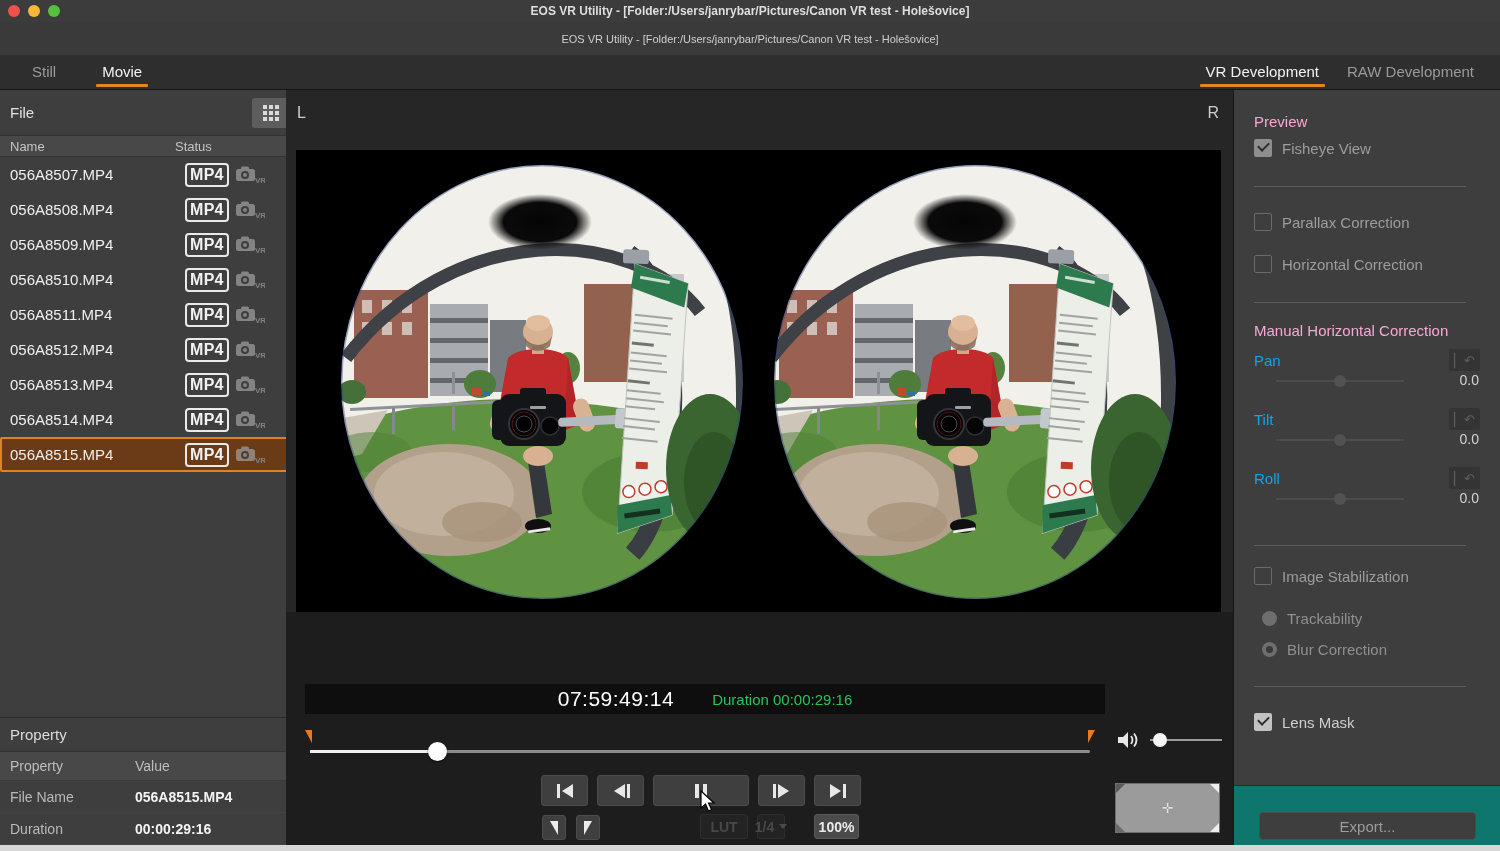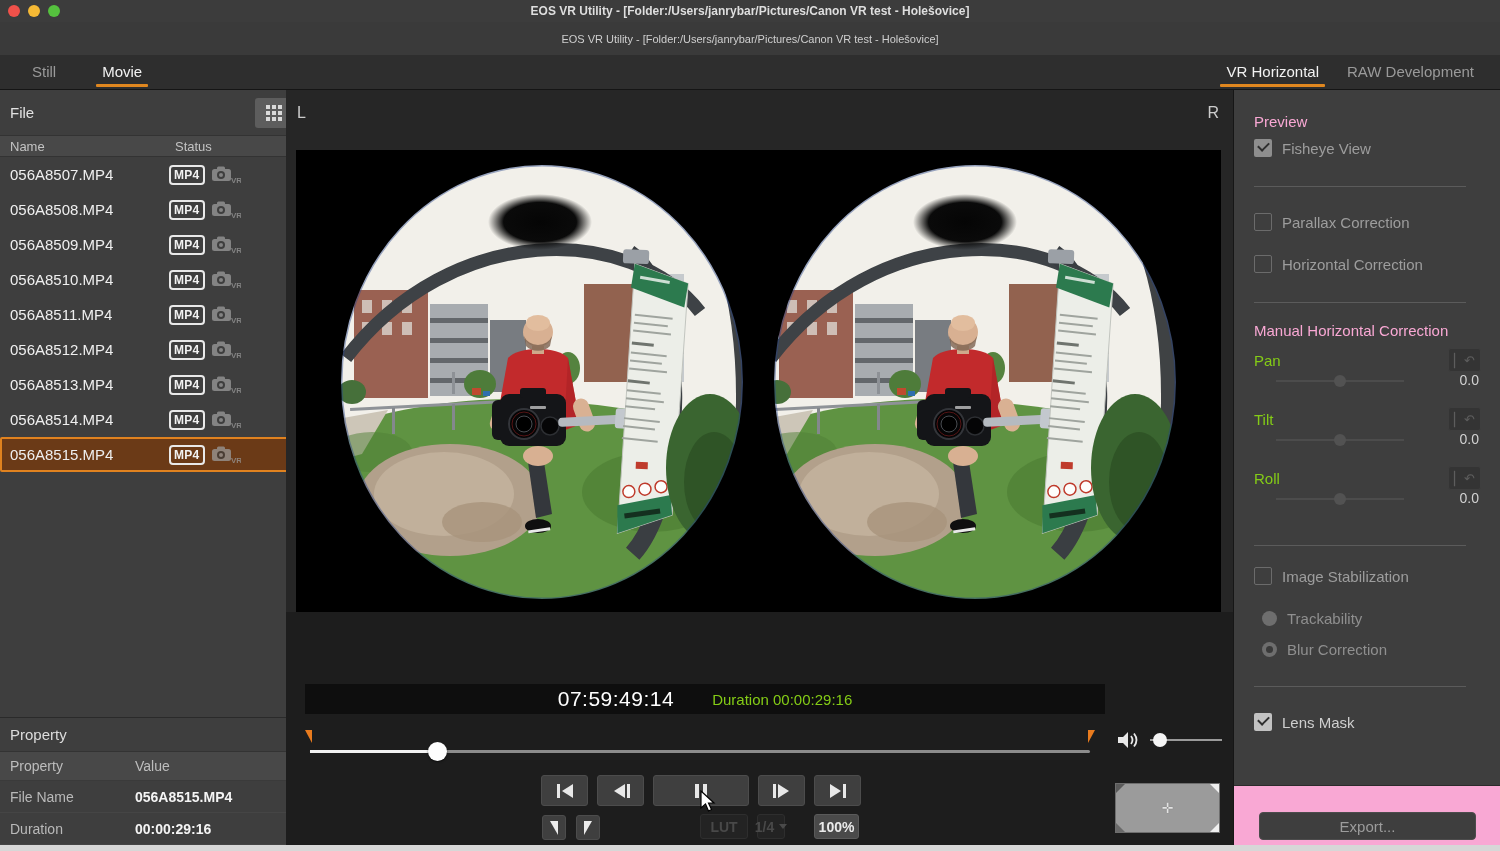--- a/index.html
+++ b/index.html
@@ -23,36 +23,36 @@
     border-bottom:1px solid #151515; display:flex; align-items:center; justify-content:space-between; }
   .tabs-left { display:flex; gap:42px; padding-left:30px; }
   .tabs-right { display:flex; gap:24px; padding-right:24px; }
   .tab { position:relative; font-size:15px; color:#9a9a9a; padding:7px 2px 9px; cursor:default; }
   .tab.active { color:#f2f2f2; }
   .tab.active::after { content:""; position:absolute; left:-4px; right:-4px; bottom:2px; height:3px;
     background:#e0871f; border-radius:1px; }
 
   
   .sidebar { position:absolute; left:0; top:90px; width:345px; bottom:6px; background:#3e3e3e;
-    border-right:2px solid #4d7c0f; }
+    border-right:5px solid #4d7c0f; }
   .file-header { height:45px; display:flex; align-items:center; justify-content:space-between; padding:0 12px 0 10px; }
   .file-header-label { color:#e2e2e2; font-size:15px; }
   .view-toggles { display:flex; }
   .vt-btn { width:38px; height:30px; display:flex; align-items:center; justify-content:center; }
   .vt-btn.grid { background:#5d5d5d; border-radius:3px 0 0 3px; }
   .vt-btn.list { background:#161616; border-radius:0 3px 3px 0; }
   .cols { height:22px; background:#484848; display:flex; align-items:center; font-size:13px; color:#c3c3c3;
     border-top:1px solid #333; border-bottom:1px solid #333; }
   .col-name { padding-left:10px; width:165px; } .col-status { padding-left:10px; }
   .file-list { }
   .file-row { height:35px; display:flex; align-items:center; border:2px solid transparent; }
   .file-row .fname { width:163px; padding-left:8px; color:#efefef; font-size:15px; }
   .file-row.selected { background:#6b3a17; border-color:#e0821f; border-radius:2px; }
-  .badge { display:inline-block; border:2px solid #e9e9e9; color:#f2f2f2; font-size:12px; font-weight:bold;
-    border-radius:4px; padding:1px 3px; margin-left:4px; letter-spacing:.3px; }
+  .badge { display:inline-block; border:2px solid #e9e9e9; color:#f2f2f2; font-size:16px; font-weight:bold;
+    border-radius:4px; padding:1px 3px; margin-left:20px; letter-spacing:.3px; }
   .vr-ic { margin-left:6px; opacity:.75; }
 
   .prop-block { position:absolute; left:0; bottom:0; width:100%; }
   .prop-header { height:35px; background:#3e3e3e; border-top:1px solid #2a2a2a; border-bottom:1px solid #333;
     display:flex; align-items:center; padding-left:10px; color:#dcdcdc; font-size:15px; }
   .prop-cols { height:29px; background:#484848; display:flex; align-items:center; color:#bdbdbd; font-size:14px;
     border-bottom:1px solid #3a3a3a; }
   .prop-col-a { width:127px; padding-left:10px; } .prop-col-b { padding-left:8px; }
   .prop-row { height:32px; display:flex; align-items:center; border-bottom:1px solid #454545; }
   .prop-key { width:127px; padding-left:10px; color:#b9b9b9; font-size:14px; white-space:nowrap; overflow:hidden; }
@@ -60,21 +60,21 @@
 
   
   .center { position:absolute; left:286px; top:90px; width:947px; bottom:6px; background:#262626; }
   .lr-label { position:absolute; top:14px; font-size:16px; color:#cccccc; }
   .lr-l { left:11px; } .lr-r { right:14px; }
   .image-area { position:absolute; left:10px; top:60px; width:925px; height:462px; background:#000; }
   .transport { position:absolute; left:0; top:522px; right:0; bottom:0; background:#1d1d1d; }
   .timebar { position:absolute; left:19px; top:72px; width:800px; height:30px; background:#0e0e0e;
     display:flex; align-items:center; justify-content:center; gap:38px; }
   .timecode { color:#ffffff; font-size:21px; letter-spacing:.5px; }
-  .durlabel { color:#84cc16; font-size:15px; }
+  .durlabel { color:#22c55e; font-size:15px; }
   .scrub { position:absolute; left:19px; top:118px; width:790px; height:30px; }
   .marker { position:absolute; width:0; height:0; top:0; }
   .marker.m-left { left:0; border-top:13px solid #e87b1e; border-left:7px solid transparent; }
   .marker.m-right { right:0; border-top:13px solid #e87b1e; border-right:7px solid transparent; }
   .scrub-track { position:absolute; left:5px; right:5px; top:20px; height:3px; background:#8c8c8c; border-radius:2px; }
   .scrub-prog { position:absolute; left:0; top:0; height:3px; background:#f2f2f2; }
   .scrub-thumb { position:absolute; top:-8px; width:19px; height:19px; border-radius:50%; background:#fdfdfd;
     box-shadow:0 1px 2px rgba(0,0,0,.6); }
   .volume { position:absolute; left:830px; top:118px; display:flex; align-items:center; gap:10px; }
   .vol-track { position:relative; width:72px; height:2px; background:#9a9a9a; }
@@ -113,33 +113,33 @@
   .chk { width:18px; height:18px; border-radius:2px; position:relative; }
   .chk.on-dim { background:#8e8e8e; }
   .chk.on-bright { background:#c2c2c2; }
   .chk.off { background:transparent; border:1px solid #6b6b6b; }
   .chk.on-dim::after, .chk.on-bright::after { content:""; position:absolute; left:4px; top:3px; width:9px;
     height:5px; border-left:2.5px solid #2e2e2e; border-bottom:2.5px solid #2e2e2e; transform:rotate(-45deg); }
   .chk-label { font-size:15px; color:#9d9d9d; }
   .chk-label.bright { color:#cfcfcf; }
   .rp-div { position:absolute; left:20px; width:212px; height:1px; background:#5b5b5b; }
   .slider-group { position:absolute; left:20px; width:227px; }
-  .sl-label { font-size:15px; color:#84cc16;margin-top:19px; }
+  .sl-label { font-size:15px; color:#0ea5e9;margin-top:19px; }
   .reset-btn { position:absolute; right:0; top:-4px; width:33px; height:24px; background:#343434;
     border:1px solid #3e3e3e; border-radius:3px; color:#5d5d5d; font-size:13px;
     display:flex; align-items:center; justify-content:center; }
   .sl-track { position:absolute; left:22px; top:28px; width:128px; height:2px; background:#4c4c4c; }
   .sl-thumb { position:absolute; left:58px; top:-5px; width:12px; height:12px; border-radius:50%; background:#525252; }
   .sl-val { position:absolute; right:2px; top:20px; color:#d2d2d2; font-size:14px; }
   .radio-row { position:absolute; left:28px; display:flex; align-items:center; gap:10px; }
   .radio { width:15px; height:15px; border-radius:50%; background:#6e6e6e; position:relative; }
   .radio.sel::after { content:""; position:absolute; left:4px; top:4px; width:7px; height:7px;
     border-radius:50%; background:#3a3a3a; }
   .radio-label { font-size:15px; color:#8f8f8f; }
-  .export-strip { position:absolute; left:0; bottom:0; width:100%; height:60px; background:#f9a8d4;
+  .export-strip { position:absolute; left:0; bottom:0; width:100%; height:60px; background:#0f766e;
     border-top:1px solid #2b2b2b; }
   .export-btn { position:absolute; left:25px; top:26px; width:217px; height:28px; background:#3e3e3e;
     border:1px solid #4c4c4c; border-radius:4px; color:#9c9c9c; font-size:15px;
     display:flex; align-items:center; justify-content:center; }
 
   .bottomstrip { position:absolute; left:0; bottom:0; width:100%; height:6px; background:#d7d7d7; }
   .cursor { position:absolute; left:700px; top:790px; z-index:50; pointer-events:none; }
   .hidden-defs { position:absolute; width:0; height:0; overflow:hidden; }
 </style>
 </head>
@@ -218,21 +218,21 @@
   <div class="subtitlebar">
     <span class="subtitle-text">EOS VR Utility - [Folder:/Users/janrybar/Pictures/Canon VR test - Holešovice]</span>
   </div>
 
   <div class="tabbar">
     <div class="tabs-left">
       <span class="tab">Still</span>
       <span class="tab active">Movie</span>
     </div>
     <div class="tabs-right">
-      <span class="tab active">VR Horizontal</span>
+      <span class="tab active">VR Development</span>
       <span class="tab">RAW Development</span>
     </div>
   </div>
 
   <div class="sidebar">
     <div class="file-header">
       <span class="file-header-label">File</span>
       <div class="view-toggles">
         <span class="vt-btn grid">
           <svg width="18" height="18">

